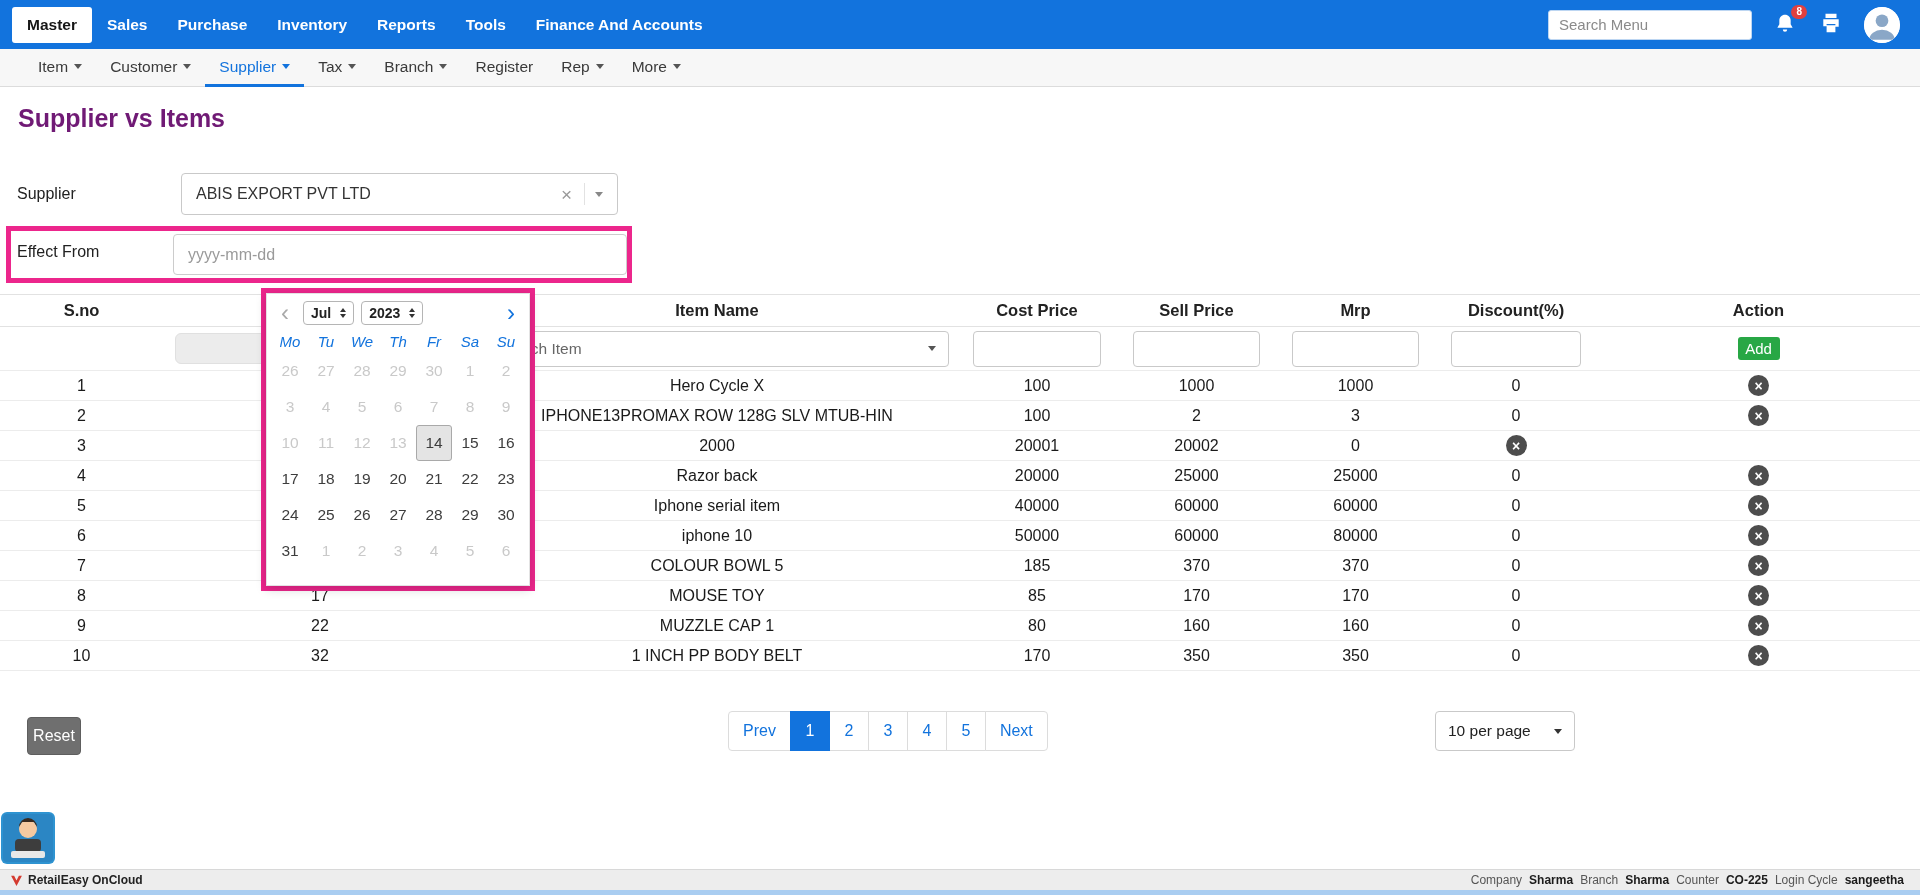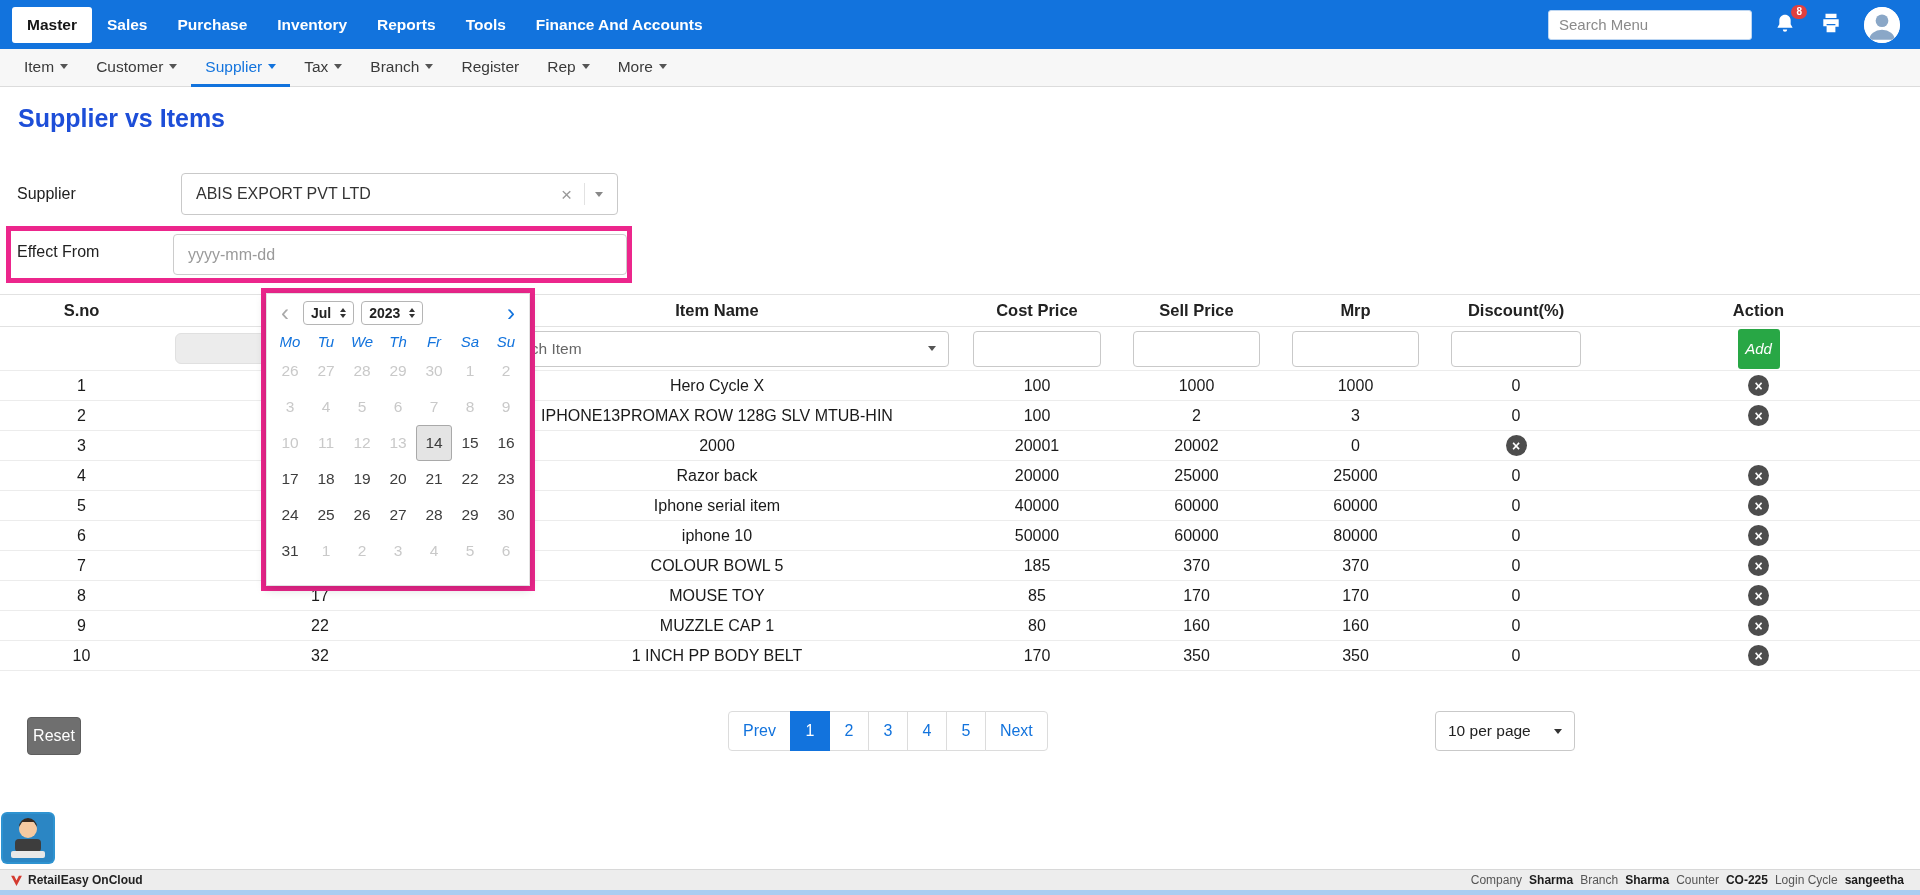--- a/index.html
+++ b/index.html
@@ -13,29 +13,29 @@
   .topnav-item { color:#fff; font-weight:bold; font-size:15.5px; padding:9px 15px; margin-right:0; border-radius:3px; white-space:nowrap; cursor:default; }
   .topnav-item.active { background:#fff; color:#161616; }
   .topnav-right { margin-left:auto; display:flex; align-items:center; gap:22px; padding-right:8px; }
   .search-input { width:204px; height:30px; border:1px solid #bdd6f2; border-radius:3px; padding:0 10px; font-size:15px; color:#444; font-family:"Liberation Sans",sans-serif; }
   .search-input::placeholder { color:#8a8a8a; }
   .bell-wrap { position:relative; width:24px; height:24px; }
   .badge { position:absolute; top:-8px; right:-9px; background:#e04040; color:#fff; font-size:10px; font-weight:bold; border-radius:9px; padding:2px 5px; line-height:1; }
   .avatar { width:36px; height:36px; border-radius:50%; background:#fff; overflow:hidden; display:flex; align-items:center; justify-content:center; }
 
   
-  .subnav { position:absolute; top:49px; left:0; width:1920px; height:38px; background:#f7f7f7; border-bottom:1px solid #dcdcdc; display:flex; align-items:stretch; padding:0 10px; z-index:2; }
+  .subnav { position:absolute; top:49px; left:0; width:1920px; height:38px; background:#f7f7f7; border-bottom:1px solid #dcdcdc; display:flex; align-items:stretch; padding:0 24px; z-index:2; }
   .subnav-item { display:flex; align-items:center; gap:6px; padding:0 14px; font-size:15.5px; color:#3a3a3a; border-bottom:3px solid transparent; cursor:default; }
   .subnav-item.active { color:#1273dd; border-bottom-color:#1273dd; }
   .subnav-item.active .caret-down { border-top-color:#1273dd; }
 
   .caret-down { width:0; height:0; border-left:4px solid transparent; border-right:4px solid transparent; border-top:5px solid #555; display:inline-block; }
 
   
-  .page-title { position:absolute; top:104px; left:18px; font-size:25px; font-weight:bold; color:#1d4ed8; }
+  .page-title { position:absolute; top:104px; left:18px; font-size:25px; font-weight:bold; color:#701a75; }
   .lbl-supplier { position:absolute; top:185px; left:17px; font-size:16px; color:#222; }
   .supplier-select { position:absolute; top:173px; left:181px; width:437px; height:42px; border:1px solid #c9c9c9; border-radius:4px; background:#fff; display:flex; align-items:center; padding:0 14px; font-size:16px; color:#333; }
   .supplier-select .clear-x { margin-left:auto; color:#9a9a9a; font-size:19px; line-height:1; padding:0 12px 0 0; }
   .supplier-select .divider { width:1px; height:22px; background:#e2e2e2; margin-right:10px; }
 
   .hl-box { position:absolute; border:5px solid #ec268c; z-index:7; pointer-events:none; }
   .hl-effect { left:6px; top:226px; width:626px; height:57px; }
 
   .lbl-effect { position:absolute; top:243px; left:17px; font-size:16px; color:#222; z-index:8; }
   .effect-input { position:absolute; top:234px; left:173px; width:454px; height:41px; border:1px solid #ccc; border-radius:4px; padding:0 14px; font-size:16px; color:#333; font-family:"Liberation Sans",sans-serif; z-index:8; }
@@ -44,21 +44,21 @@
   
   .grid-table { position:absolute; top:294px; left:0; width:1920px; font-size:16px; color:#1a1a1a; }
   .cols { display:grid; grid-template-columns:163px 314px 480px 160px 159px 159px 162px 323px; align-items:center; }
   .t-head { height:33px; border-top:1px solid #e2e2e2; border-bottom:1px solid #e2e2e2; font-weight:bold; font-size:16.5px; color:#222; }
   .th, .td { text-align:center; overflow:hidden; white-space:nowrap; }
   .t-filter { height:44px; border-bottom:1px solid #ececec; }
   .f-code { height:31px; margin:0 12px; background:#ececec; border:1px solid #e0e0e0; border-radius:6px; }
   .f-select { height:36px; margin:0 8px; border:1px solid #c9c9c9; border-radius:4px; background:#fff; display:flex; align-items:center; padding:0 12px; font-size:15.5px; color:#666; }
   .f-select .caret-down { margin-left:auto; }
   .f-input { height:36px; margin:0 16px; border:1px solid #c9c9c9; border-radius:4px; background:#fff; }
-  .add-btn { width:42px; height:40px; background:#28a745; color:#fff; font-size:15px; border:none; border-radius:3px; justify-self:center; font-family:"Liberation Sans",sans-serif; cursor:pointer;font-style:italic; }
+  .add-btn { width:42px; height:23px; background:#28a745; color:#fff; font-size:15px; border:none; border-radius:3px; justify-self:center; font-family:"Liberation Sans",sans-serif; cursor:pointer; }
   .t-row { height:30px; border-bottom:1px solid #ececec; }
   .x-circle { width:21px; height:21px; border-radius:50%; background:#4d4d4d; color:#fff; font-size:14px; font-weight:bold; display:flex; align-items:center; justify-content:center; justify-self:center; line-height:1; cursor:pointer; }
 
   
   .picker-box { position:absolute; left:261px; top:288px; width:274px; height:303px; border:5px solid #ec268c; background:#fff; z-index:6; }
   .picker { width:100%; height:100%; border:1px solid #e3e3e3; box-shadow:0 3px 10px rgba(0,0,0,.18); padding:7px 5px; background:#fff; }
   .p-head { display:flex; align-items:center; margin:0 2px 8px; }
   .chev { font-size:24px; line-height:20px; color:#a9a9a9; padding:0 7px; cursor:pointer; }
   .chev.right { color:#1273dd; margin-left:auto; }
   .mini-select { display:flex; align-items:center; gap:9px; border:1px solid #b5b5b5; border-radius:4px; padding:3px 7px; font-size:14px; color:#222; margin-left:7px; background:#fff; cursor:pointer;font-weight:bold; }

